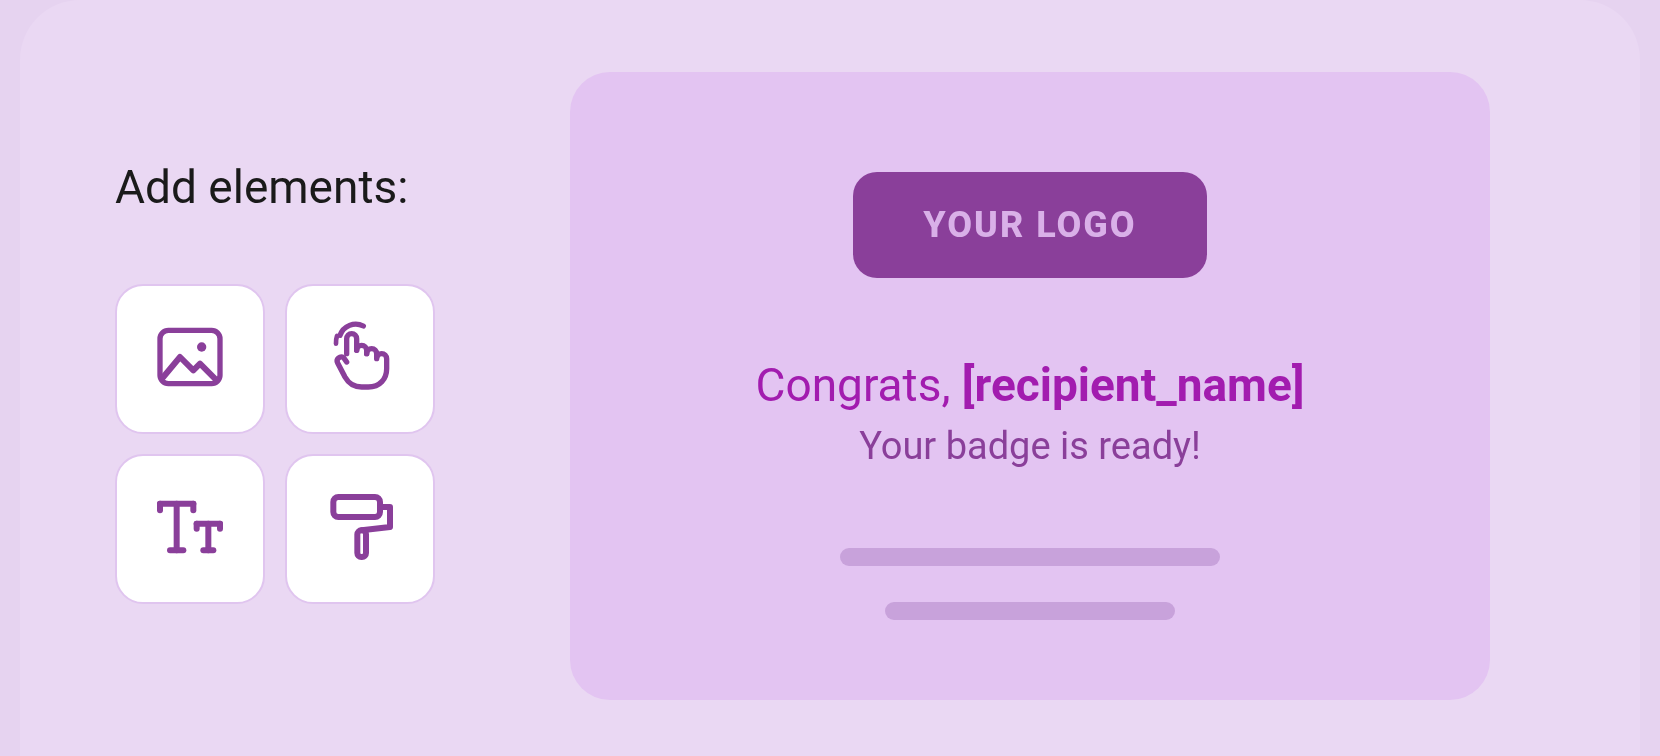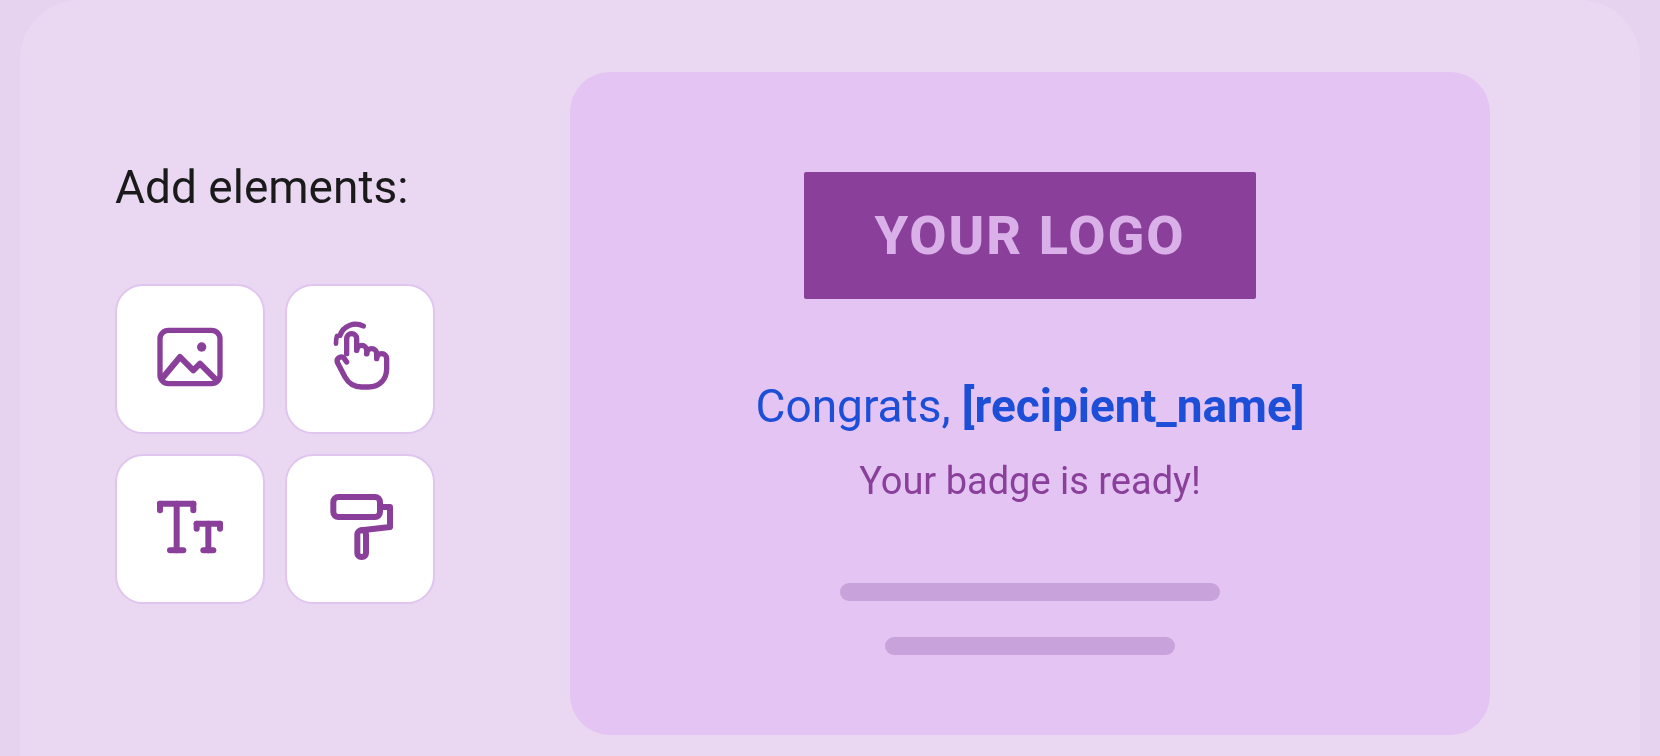--- a/index.html
+++ b/index.html
@@ -64,32 +64,32 @@
       background: #e3c4f2;
       border-radius: 40px;
       display: flex;
       flex-direction: column;
       align-items: center;
       padding: 100px 60px 80px 60px;
     }
     .logo-badge {
       background: #8a3f9a;
       color: #d9b0e8;
-      font-size: 54px;
+      font-size: 36px;
       font-weight: 800;
       letter-spacing: 2px;
       padding: 32px 70px;
-      border-radius: 2px;
+      border-radius: 24px;
       margin-bottom: 80px;
     }
     .message-line1 {
       font-size: 46px;
-      color: #1d4ed8;
+      color: #a21caf;
       font-weight: 400;
-      margin-bottom: 26px;
+      margin-bottom: 12px;
     }
     .message-line1 .recipient {
       font-weight: 700;
     }
     .message-line2 {
       font-size: 38px;
       color: #8a3f9a;
       font-weight: 400;
       margin-bottom: 80px;
     }

